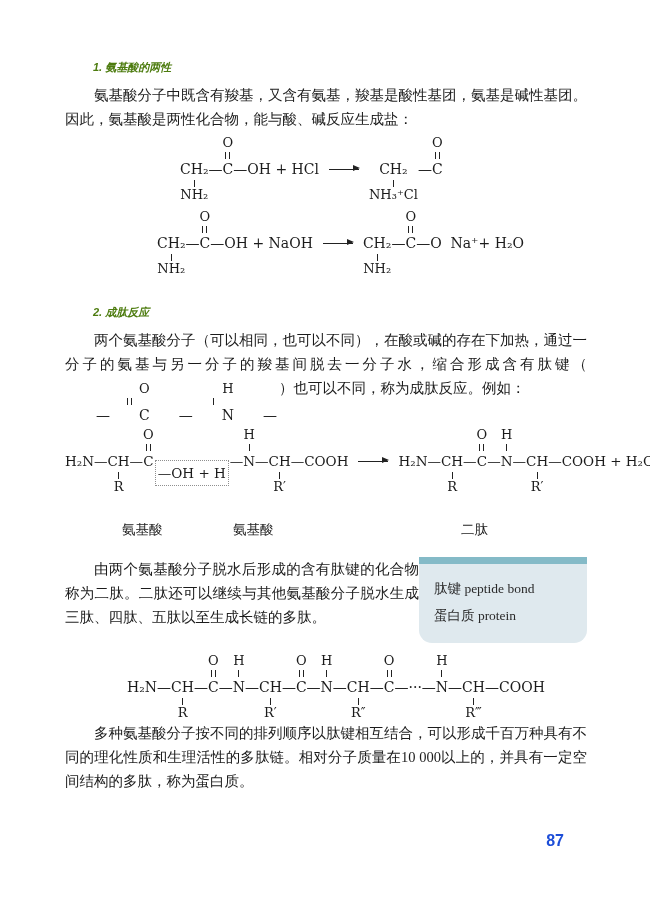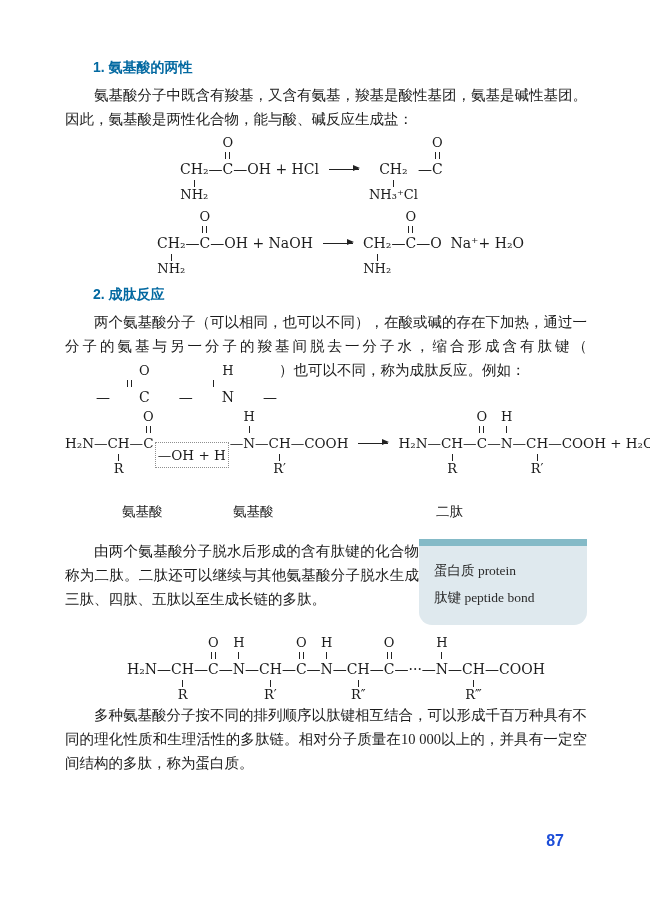--- a/index.html
+++ b/index.html
@@ -4,22 +4,23 @@
 <style>
   html,body{margin:0;padding:0;}
   body{
     width:650px;height:911px;background:#ffffff;position:relative;overflow:hidden;
     font-family:"Liberation Serif","DejaVu Serif",serif;color:#1b1b1b;
   }
   .content{padding:58px 63px 0 65px;box-sizing:border-box;}
 
   .sec-heading{
     font-family:"Liberation Sans","DejaVu Sans",sans-serif;
-    color:#0369a1;font-weight:bold;font-size:14px;line-height:18px;
+    color:#4d7c0f;font-weight:bold;font-size:11px;line-height:18px;
     margin:0 0 7px 28px;
+    font-style:italic;
   }
   .para{
     font-size:14.5px;line-height:24px;text-align:justify;text-indent:2em;margin:0;
   }
 
   
   .formula{
     display:flex;align-items:flex-start;
     font-family:"DejaVu Serif","Liberation Serif",serif;
     font-size:14px;color:#1b1b1b;
@@ -39,21 +40,21 @@
   .formula.inline{display:inline-flex;vertical-align:-4px;margin:0 2px;}
 
   .eq1{margin:4px 0 0 115px;}
   .eq2{margin:6px 0 0 92px;}
   .eq3wrap{margin-top:2px;}
   .eq3{font-size:13.5px;}
   .eq-labels{position:relative;height:22px;font-size:13.5px;}
   .eq-labels span{position:absolute;top:2px;}
   .eq-labels .l1{left:57px;}
   .eq-labels .l2{left:168px;}
-  .eq-labels .l3{left:371px;}
+  .eq-labels .l3{left:396px;}
   .eq4{margin:10px 0 0 62px;}
 
   
   .row3{display:flex;margin-top:16px;align-items:flex-start;}
   .row3 .para{flex:1;}
   .vocab{flex:0 0 168px;width:168px;border-radius:0 0 13px 13px;overflow:hidden;background:#dfe9ee;}
   .vocab-bar{height:7px;background:#84bac7;}
   .vocab-body{padding:11px 15px 14px;font-size:13.5px;line-height:27px;color:#2a2a2a;}
 
   .para-protein{font-family:Liberation Serif, serif;}
@@ -199,21 +200,21 @@
       </span>
       <span class="frag">
         <span class="r rt"></span>
         <span class="r rb"></span>
         <span class="r rm">—O  Na⁺+ H₂O</span>
         <span class="r rb"></span>
         <span class="r rbt"></span>
       </span>
     </div>
 
-  <h3 class="sec-heading" style="margin-top:8px;">2. 成肽反应</h3>
+  <h3 class="sec-heading" style="margin-top:26px;">2. 成肽反应</h3>
 
   <p class="para"><span>两个氨基酸分子（可以相同，也可以不同），在酸或碱的存在下加热，通过一分子的氨基与另一分子的羧基间脱去一分子水，缩合形成含有肽键（</span><span class="formula inline">
         <span class="frag">
           <span class="r rt"></span>
           <span class="r rb"></span>
           <span class="r rm">—</span>
         </span>
         <span class="frag">
           <span class="r rt">O</span>
           <span class="r rb"><span class="vb"></span><span class="vb"></span></span>
@@ -384,22 +385,22 @@
       <span class="l2">氨基酸</span>
       <span class="l3">二肽</span>
     </div>
   </div>
 
   <div class="row3">
     <p class="para">由两个氨基酸分子脱水后形成的含有肽键的化合物称为二肽。二肽还可以继续与其他氨基酸分子脱水生成三肽、四肽、五肽以至生成长链的多肽。</p>
     <div class="vocab">
       <div class="vocab-bar"></div>
       <div class="vocab-body">
+        <div>肽键 peptide bond</div>
         <div>蛋白质 protein</div>
-        <div>肽键 peptide bond</div>
       </div>
     </div>
   </div>
 
   <div class="formula eq4">
       <span class="frag">
         <span class="r rt"></span>
         <span class="r rb"></span>
         <span class="r rm">H₂N—</span>
         <span class="r rb"></span>

